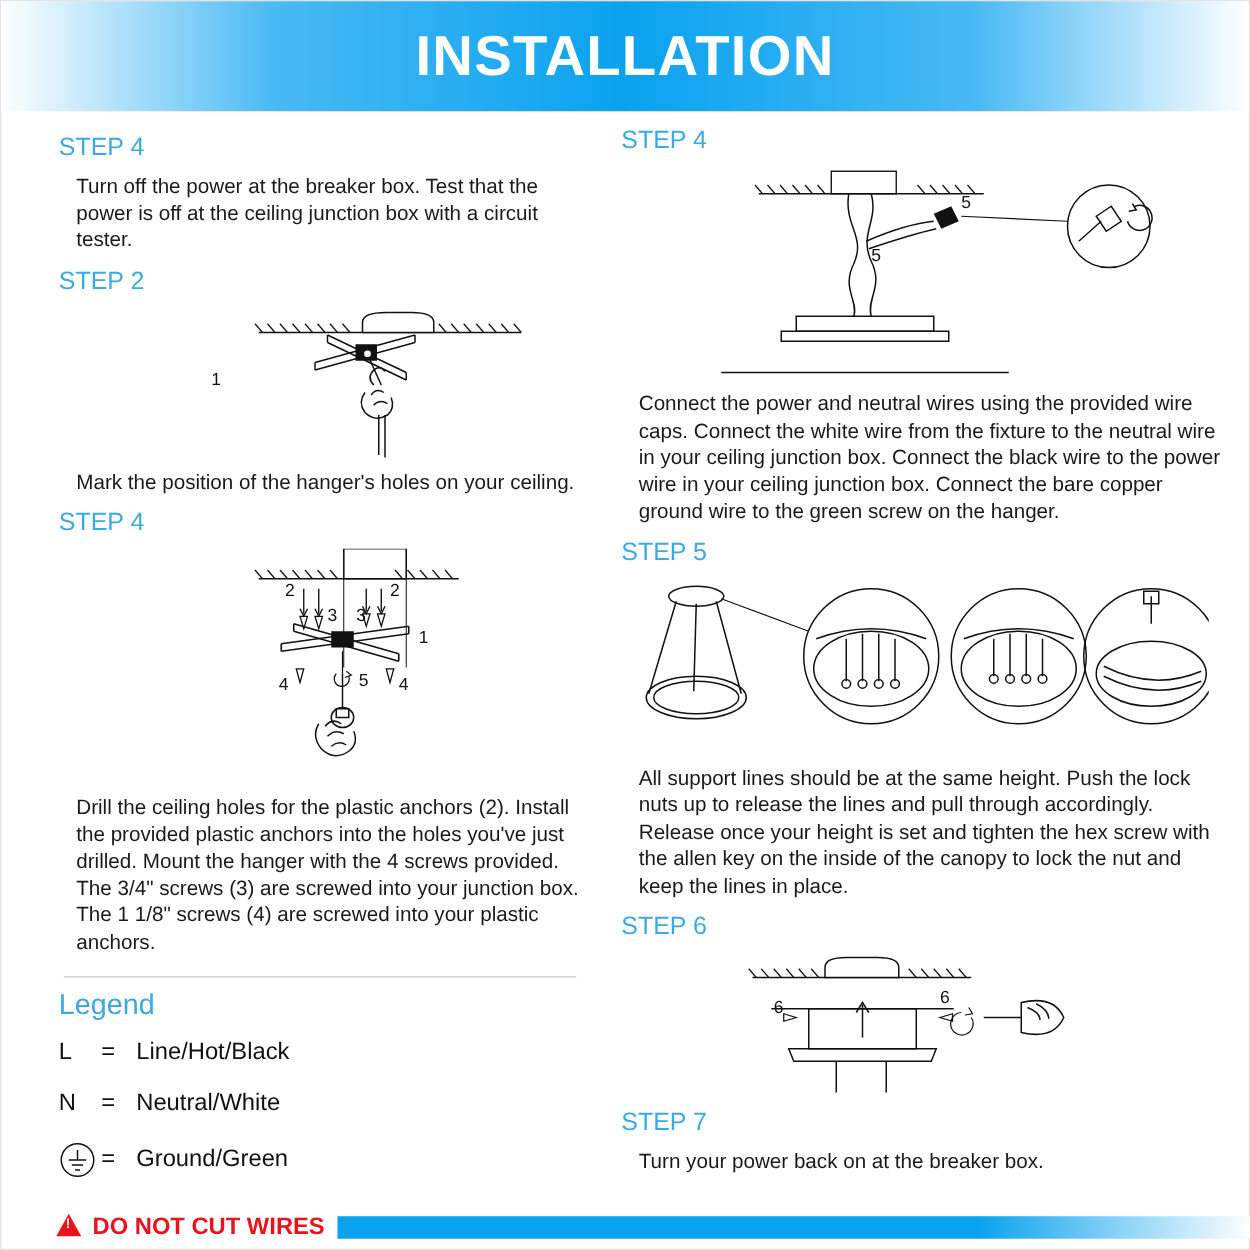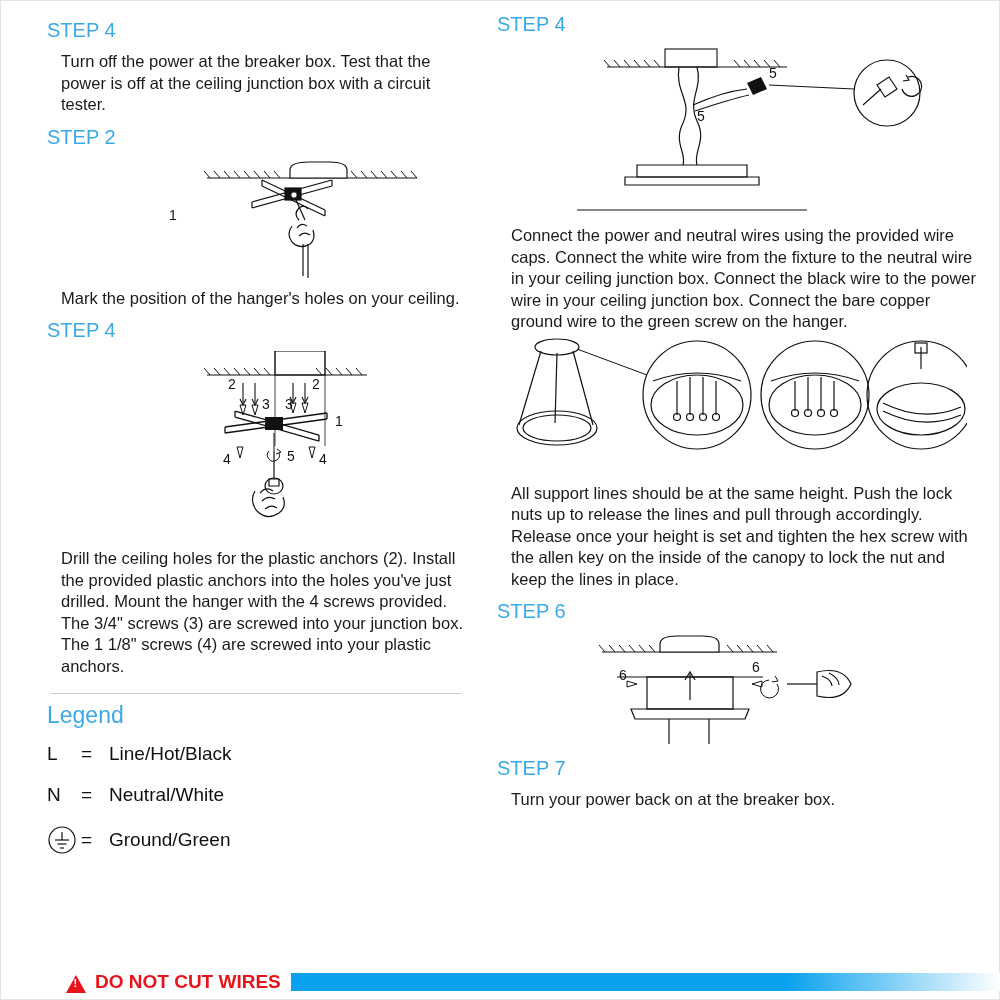--- a/index.html
+++ b/index.html
@@ -107,22 +107,22 @@
     position: absolute;
     left: 0;
     bottom: 0;
     width: 1000px;
     height: 34px;
     display: flex;
     align-items: center;
   }
   .footer-left {
     display: flex;
-    align-items: flex-end;
-    padding-left: 65px;
+    align-items: flex-start;
+    padding-left: 44px;
     white-space: nowrap;
   }
   .warn-triangle {
     width: 0; height: 0;
     border-left: 10px solid transparent;
     border-right: 10px solid transparent;
     border-bottom: 18px solid #e8131b;
     position: relative;
     margin-right: 9px;
   }
@@ -150,20 +150,23 @@
 
   
   .fig { display: block; }
   .num { font-size: 14px; fill: #111; font-family: "Liberation Sans", sans-serif; }
 </style>
 </head>
 <body>
 
 <div class="page">
 
+  <div class="header">
+    <div class="header-title">INSTALLATION</div>
+  </div>
 
   <div class="columns">
 
     <div class="col-left">
 
       <div class="step-title">STEP 4</div>
       <div class="body-text">Turn off the power at the breaker box.  Test that the power is off at the ceiling junction box with a circuit tester.</div>
 
       <div class="step-title">STEP 2</div>
 
@@ -383,20 +386,21 @@
           <path d="M405 44 a10 10 0 1 0 6 -12"></path>
           <path d="M409 30 l3 5 l-6 1"></path>
         </g>
         <line x1="272" y1="40" x2="357" y2="44" stroke="#111" stroke-width="1"></line>
         <text class="num" x="272" y="33">5</text>
         <text class="num" x="200" y="76">5</text>
       </svg>
 
       <div class="body-text">Connect the power and neutral wires using the provided wire caps.  Connect the white wire from the fixture to the neutral wire in your ceiling junction box.  Connect the black wire to the power wire in your ceiling junction box. Connect the bare copper ground wire to the green screw on the hanger.</div>
 
+      <div class="step-title">STEP 5</div>
 
       <svg class="fig" width="470" height="150" viewBox="0 0 470 150">
 
         <g fill="none" stroke="#111" stroke-width="1.2">
           <ellipse cx="60" cy="14" rx="22" ry="8"></ellipse>
           <path d="M44 18 L22 92"></path>
           <path d="M60 20 L58 90"></path>
           <path d="M76 18 L96 92"></path>
           <ellipse cx="60" cy="95" rx="40" ry="17"></ellipse>
           <ellipse cx="60" cy="95" rx="34" ry="13"></ellipse>

